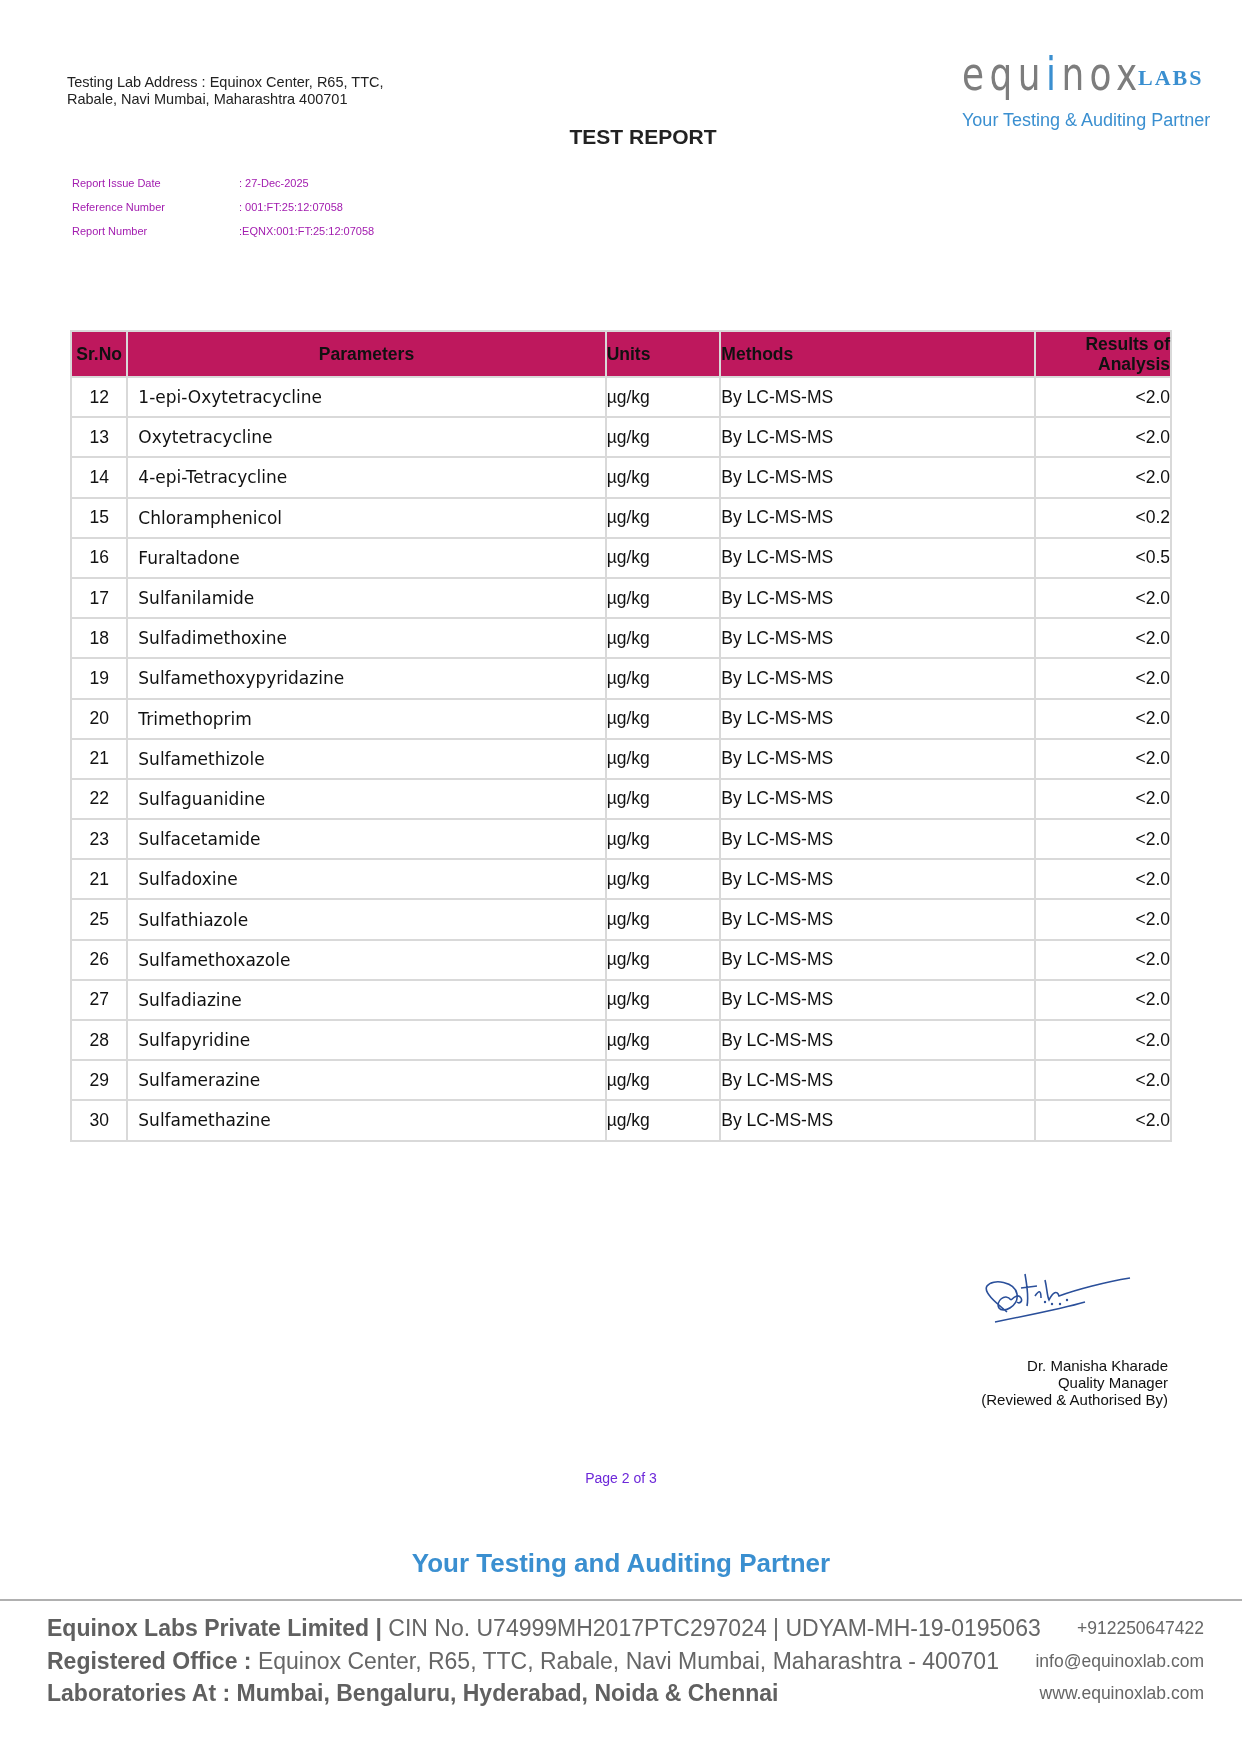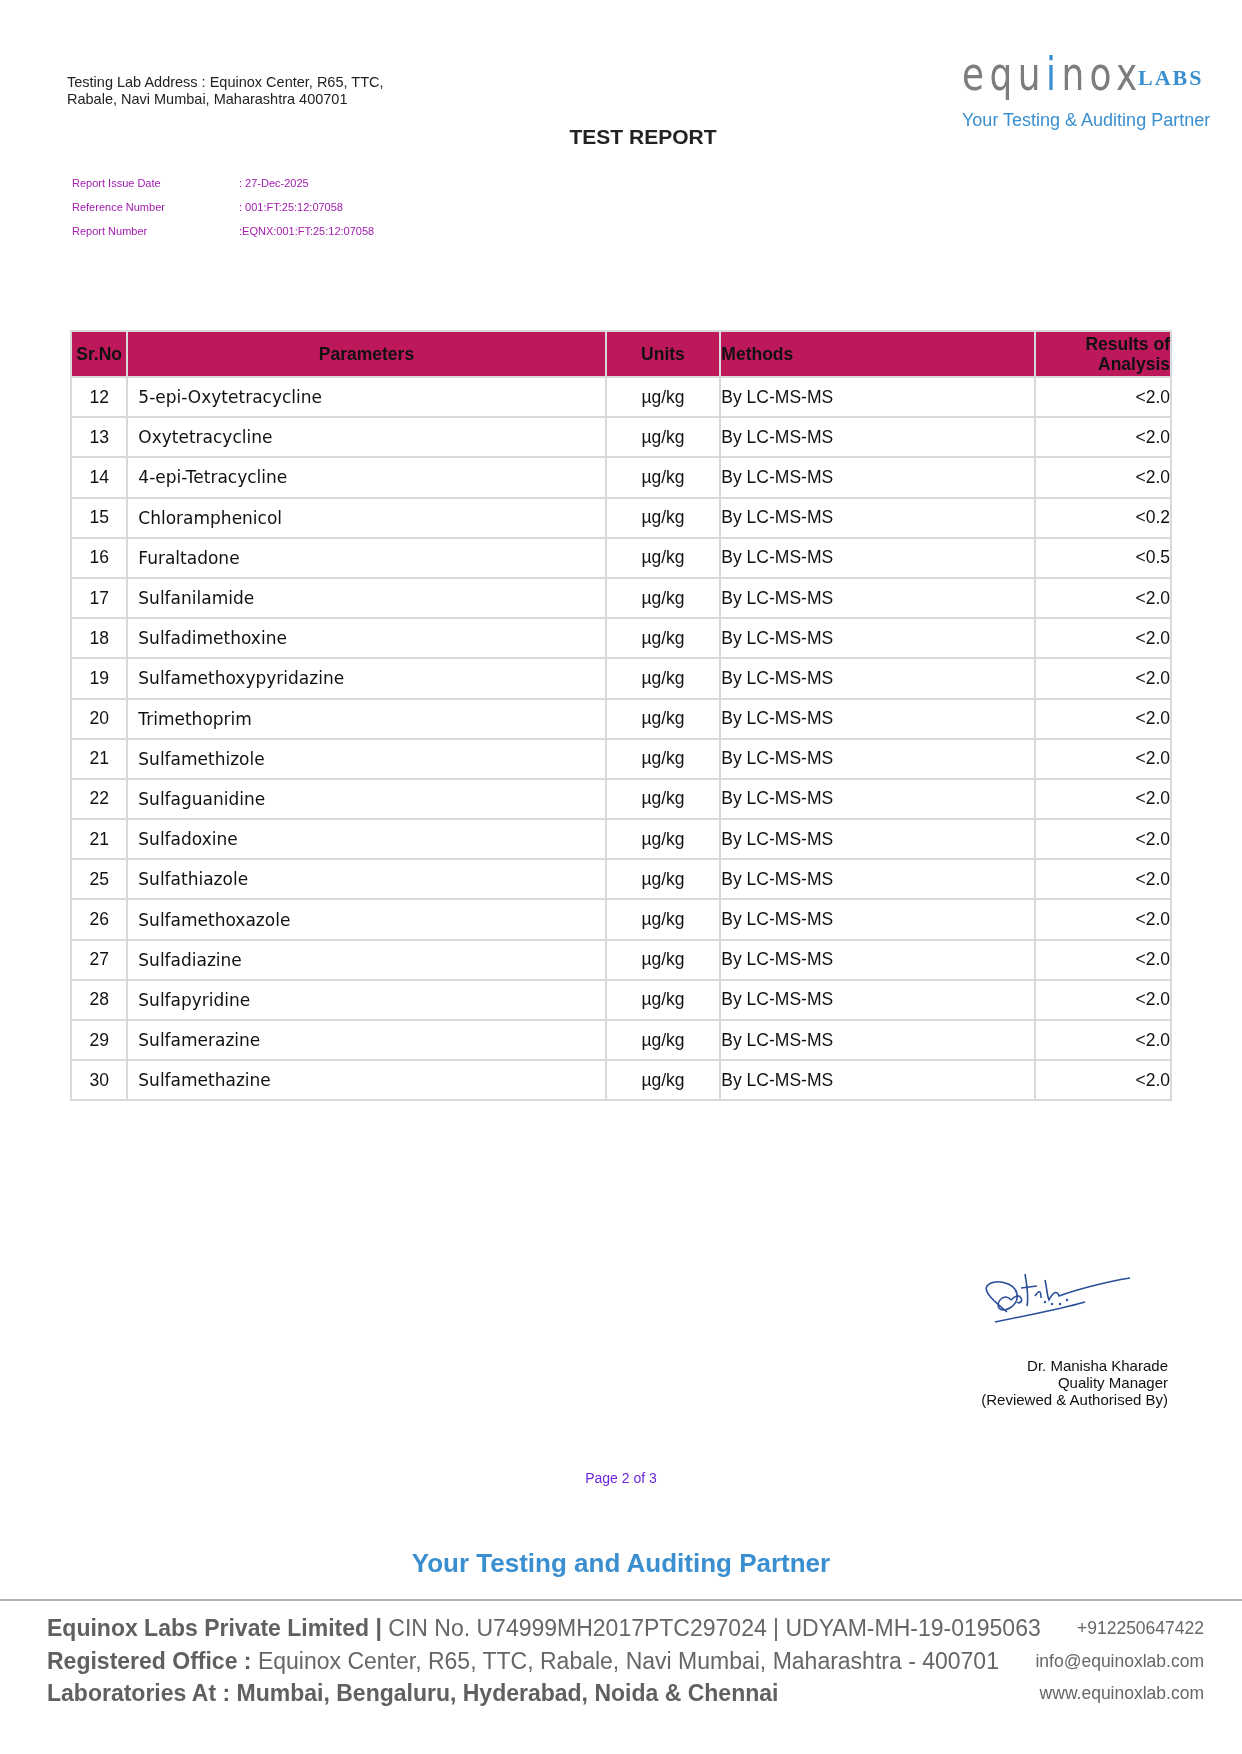--- a/index.html
+++ b/index.html
@@ -20,21 +20,21 @@
   .meta-row { display: flex; }
   .meta-label { width: 167px; }
 
   table.results { position: absolute; left: 70px; top: 330px; width: 1102px; border-collapse: collapse; }
   table.results th, table.results td { border: 2px solid #d9d9d9; }
   table.results th { background: #be185d; font-weight: bold; font-size: 17.5px; height: 44px; padding: 0; line-height: 20px; color: #111; }
   table.results td { height: 38.2px; font-size: 17.5px; padding: 0; color: #111; }
   .c-sr { width: 53px; text-align: center; }
   .c-param { width: 455px; text-align: left; padding-left: 10px !important; font-family: "DejaVu Sans", sans-serif; font-size: 17px !important; }
   th.c-param { text-align: center; font-family: "Liberation Sans", sans-serif; font-size: 17.5px !important; padding-left: 0 !important; }
-  .c-unit { width: 110px; text-align: center; margin-top: 37px; }
+  .c-unit { width: 110px; text-align: left; margin-top: 37px; }
   .c-method { width: 305px; text-align: left; }
   .c-result { width: 131px; text-align: right; }
 
   .signature { left: 975px; top: 1262px; width: 160px; height: 75px; }
   .signatory { right: 74px; top: 1357px; text-align: right; font-size: 15px; line-height: 17px; color: #111; }
 
   .page-num { left: 0; width: 1242px; top: 1470px; text-align: center; font-size: 14px; color: #6d28d9; }
   .tagline-big { left: 0; width: 1242px; top: 1548px; text-align: center; font-size: 26px; font-weight: bold; color: #3a8fd0; }
 
   .footer-rule { left: 0; top: 1599px; width: 1242px; height: 2px; background: #b0b0b0; }
@@ -76,21 +76,21 @@
       <th class="c-sr">Sr.No</th>
       <th class="c-param">Parameters</th>
       <th class="c-unit">Units</th>
       <th class="c-method">Methods</th>
       <th class="c-result">Results of Analysis</th>
     </tr>
   </thead>
   <tbody id="table-body">
       <tr>
         <td class="c-sr">12</td>
-        <td class="c-param">5-epi-Oxytetracycline</td>
+        <td class="c-param">1-epi-Oxytetracycline</td>
         <td class="c-unit">µg/kg</td>
         <td class="c-method">By LC-MS-MS</td>
         <td class="c-result">&lt;2.0</td>
       </tr>
       <tr>
         <td class="c-sr">13</td>
         <td class="c-param">Oxytetracycline</td>
         <td class="c-unit">µg/kg</td>
         <td class="c-method">By LC-MS-MS</td>
         <td class="c-result">&lt;2.0</td>
@@ -147,20 +147,27 @@
       <tr>
         <td class="c-sr">21</td>
         <td class="c-param">Sulfamethizole</td>
         <td class="c-unit">µg/kg</td>
         <td class="c-method">By LC-MS-MS</td>
         <td class="c-result">&lt;2.0</td>
       </tr>
       <tr>
         <td class="c-sr">22</td>
         <td class="c-param">Sulfaguanidine</td>
+        <td class="c-unit">µg/kg</td>
+        <td class="c-method">By LC-MS-MS</td>
+        <td class="c-result">&lt;2.0</td>
+      </tr>
+      <tr>
+        <td class="c-sr">23</td>
+        <td class="c-param">Sulfacetamide</td>
         <td class="c-unit">µg/kg</td>
         <td class="c-method">By LC-MS-MS</td>
         <td class="c-result">&lt;2.0</td>
       </tr>
       <tr>
         <td class="c-sr">21</td>
         <td class="c-param">Sulfadoxine</td>
         <td class="c-unit">µg/kg</td>
         <td class="c-method">By LC-MS-MS</td>
         <td class="c-result">&lt;2.0</td>

